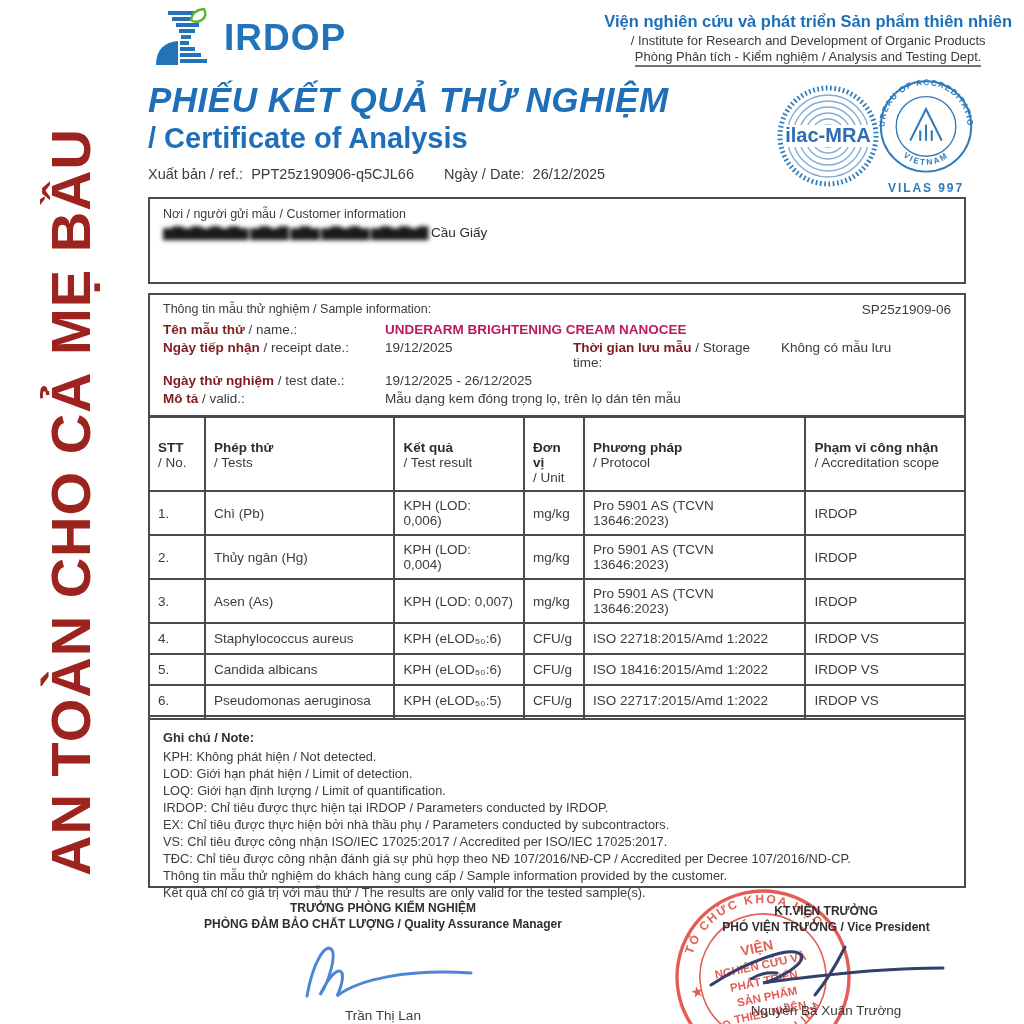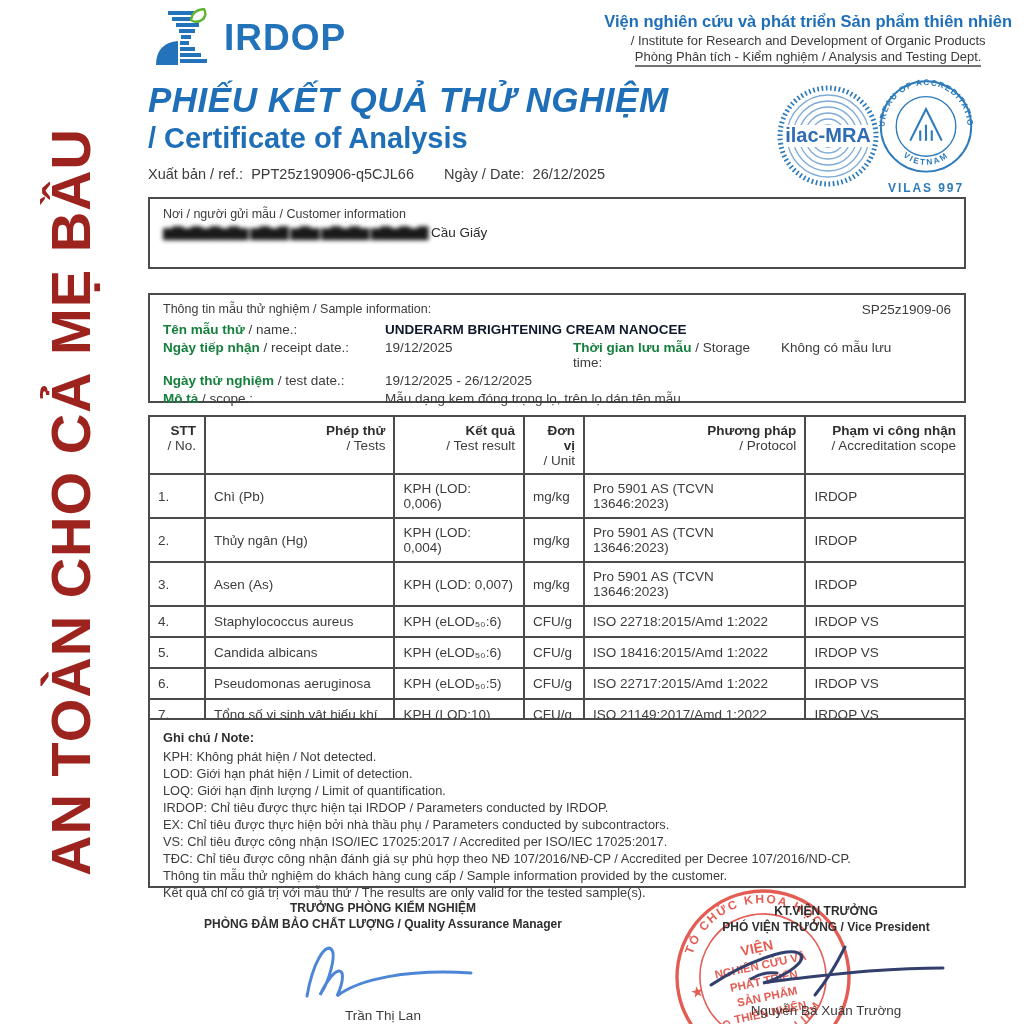--- a/index.html
+++ b/index.html
@@ -34,39 +34,39 @@
   .refline { margin-top:11px; font-size:14.5px; color:#3c3c3c; }
   .refline .val { margin-left:8px; }
   .refline .datelbl { margin-left:30px; }
 
   
   .stamp-ilac { position:absolute; left:776px; top:84px; width:104px; height:104px; }
   .stamp-bureau { position:absolute; left:876px; top:76px; width:100px; height:122px; }
 
   
   .box { position:absolute; left:148px; width:818px; border:2px solid #4b4b4b; background:#fff; }
-  .customer-box { top:197px; height:72px; padding:8px 13px; }
+  .customer-box { top:197px; height:87px; padding:8px 13px; }
   .sec-label { font-size:12.5px; color:#3c3c3c; }
   .cust-name { font-size:17px; font-weight:800; color:#222; margin-top:4px; }
   .cust-addr { font-size:13.5px; margin-top:3px; color:#2b2b2b; }
   .addr-obscured { filter:blur(2px); font-weight:700; letter-spacing:-1px; color:#1a1a1a; }
 
-  .sample-box { top:293px; height:110px; padding:7px 13px; font-size:13.5px; }
+  .sample-box { top:293px; height:125px; padding:7px 13px; font-size:13.5px; }
   .s-row1 { display:flex; justify-content:space-between; align-items:flex-start; }
   .sample-id { font-size:13.5px; color:#3c3c3c; }
   .s-grid { display:grid; grid-template-columns:222px 188px 208px 1fr; row-gap:3px; margin-top:5px; }
-  .lbl-vi { font-weight:700; color:#15803d; }
+  .lbl-vi { font-weight:700; color:#7f1d1d; }
   .span3 { grid-column: span 3; }
-  .val-bold { font-weight:700; color:#0f172a; }
+  .val-bold { font-weight:700; color:#be185d; }
 
   
   .results-table { position:absolute; left:148px; top:415px; width:818px;
                    border-collapse:collapse; font-size:13.5px; color:#3c3c3c; }
   .results-table th, .results-table td { border:2px solid #4b4b4b; padding:5px 8px; text-align:left; vertical-align:middle; }
-  .results-table th { font-weight:400; vertical-align:top; padding-top:6px; height:47px;text-align:right; }
+  .results-table th { font-weight:400; vertical-align:top; padding-top:23px; height:47px; }
   .results-table th .h-vi { font-weight:700; color:#2e2e2e; }
   .results-table td { height:31px; }
   tr.tall td { height:44px; }
   .cell-pre { white-space:pre-line; }
 
   
   .notes-box { top:718px; height:170px; padding:9px 13px; font-size:12.8px; line-height:1.33; color:#3c3c3c; }
   .notes-title { font-weight:700; color:#2e2e2e; margin-bottom:2px; }
 
   
@@ -175,21 +175,21 @@
       <div class="span3 val-bold">UNDERARM BRIGHTENING CREAM NANOCEE</div>
 
       <div><span class="lbl-vi">Ngày tiếp nhận</span><span> / receipt date.:</span></div>
       <div>19/12/2025</div>
       <div><span class="lbl-vi">Thời gian lưu mẫu</span><span> / Storage time:</span></div>
       <div>Không có mẫu lưu</div>
 
       <div><span class="lbl-vi">Ngày thử nghiệm</span><span> / test date.:</span></div>
       <div class="span3">19/12/2025 - 26/12/2025</div>
 
-      <div><span class="lbl-vi">Mô tả</span><span> / scope.:</span></div>
+      <div><span class="lbl-vi">Mô tả</span><span> / valid.:</span></div>
       <div class="span3">Mẫu dạng kem đóng trọng lọ, trên lọ dán tên mẫu</div>
     </div>
   </div>
 
   <table class="results-table">
     <colgroup>
       <col style="width:56px">
         <col style="width:190px">
         <col style="width:130px">
       <col style="width:60px">

